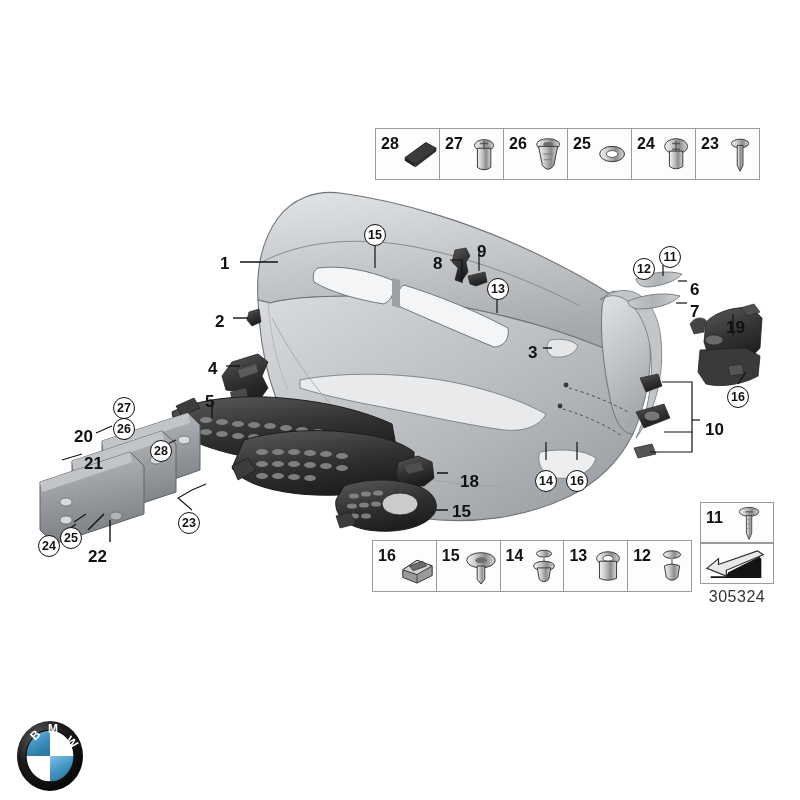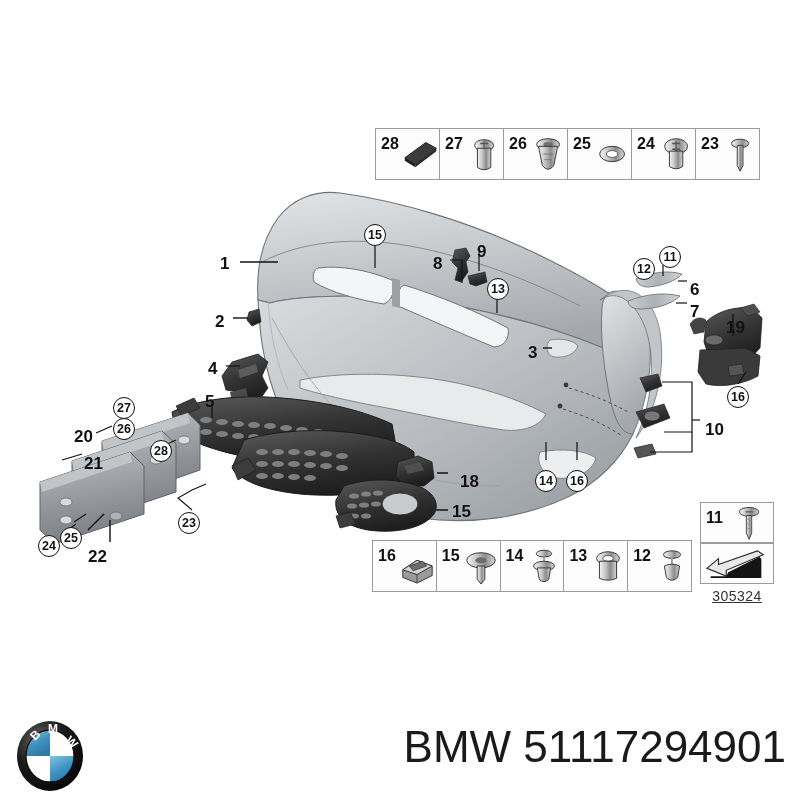--- a/index.html
+++ b/index.html
@@ -25,21 +25,21 @@
   .cell .num{font-weight:bold;font-size:16px;color:#111;
              margin-left:5px;margin-right:2px;align-self:flex-start;
              margin-top:6px;}
   .cell .art{flex:1;height:100%;position:relative;}
 
   
   #brand{position:absolute;left:0;bottom:0;width:800px;height:100px;}
   #brandtext{position:absolute;right:14px;top:22px;font-size:44px;
              font-weight:normal;color:#1a1a1a;letter-spacing:0px;
              font-family:"Liberation Sans",sans-serif;}
-  #diagno{position:absolute;font-size:14px;color:#333;letter-spacing:.5px;text-decoration:underline;}
+  #diagno{position:absolute;font-size:16px;color:#333;letter-spacing:.5px;}
 
   svg{display:block;overflow:visible;}
 </style>
 </head>
 <body>
 
 <div id="stage">
 
   <svg id="drawing" width="800" height="620" style="position:absolute;left:0;top:0;">
     <defs>
@@ -632,16 +632,15 @@
       <ellipse cx="36" cy="36" rx="24" ry="26" fill="#ffffff"></ellipse>
       <path d="M36,10 A26,26 0 0,0 12,36 L36,36 Z" fill="url(#rgBlue)"></path>
       <path d="M36,36 L60,36 A26,26 0 0,1 36,62 Z" fill="url(#rgBlue)"></path>
       <path d="M36,10 A26,26 0 0,1 60,36 L36,36 Z" fill="#ffffff"></path>
       <path d="M36,36 L12,36 A26,26 0 0,0 36,62 Z" fill="#ffffff"></path>
       <ellipse cx="36" cy="36" rx="24" ry="26" fill="none" stroke="#0d0d0d" stroke-width="1.3"></ellipse>
       <text x="21" y="21" fill="#ffffff" font-size="12" font-weight="bold" font-family="'Liberation Sans',sans-serif" transform="rotate(-45 21 21)">B</text>
       <text x="34" y="13" fill="#ffffff" font-size="12" font-weight="bold" font-family="'Liberation Sans',sans-serif" transform="rotate(0 34 13)">M</text>
       <text x="51" y="21" fill="#ffffff" font-size="12" font-weight="bold" font-family="'Liberation Sans',sans-serif" transform="rotate(45 51 21)">W</text>
     </svg>
-    <div id="brandtext">BMW 51117294901</div>
   </div>
 
 </div>
 
 </body></html>

